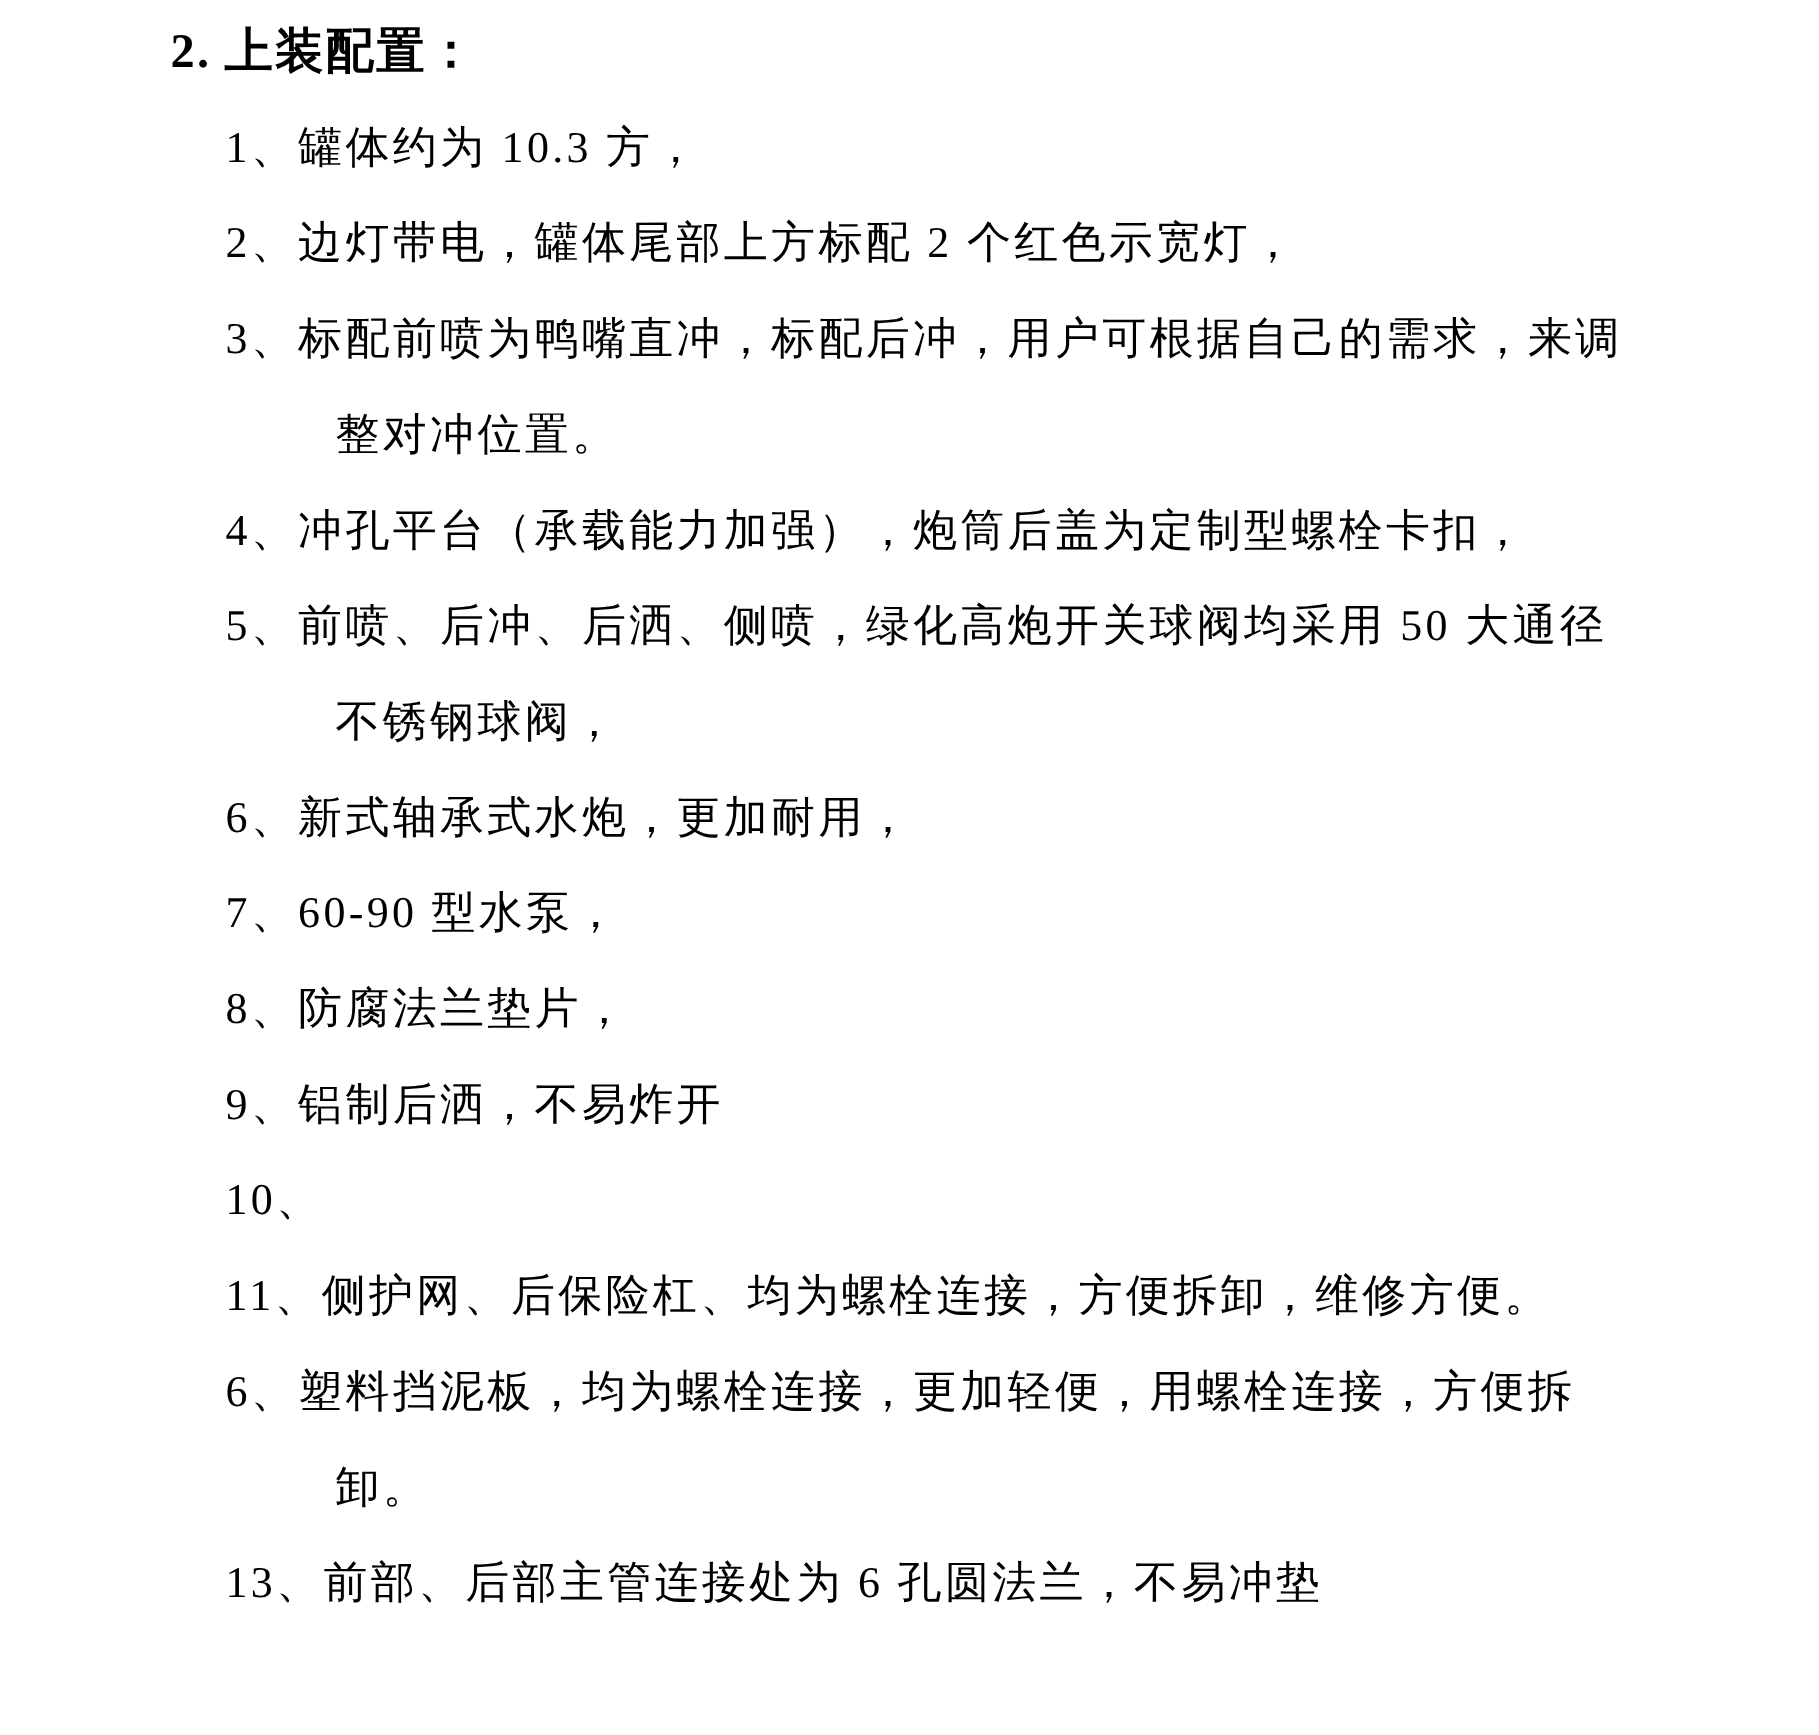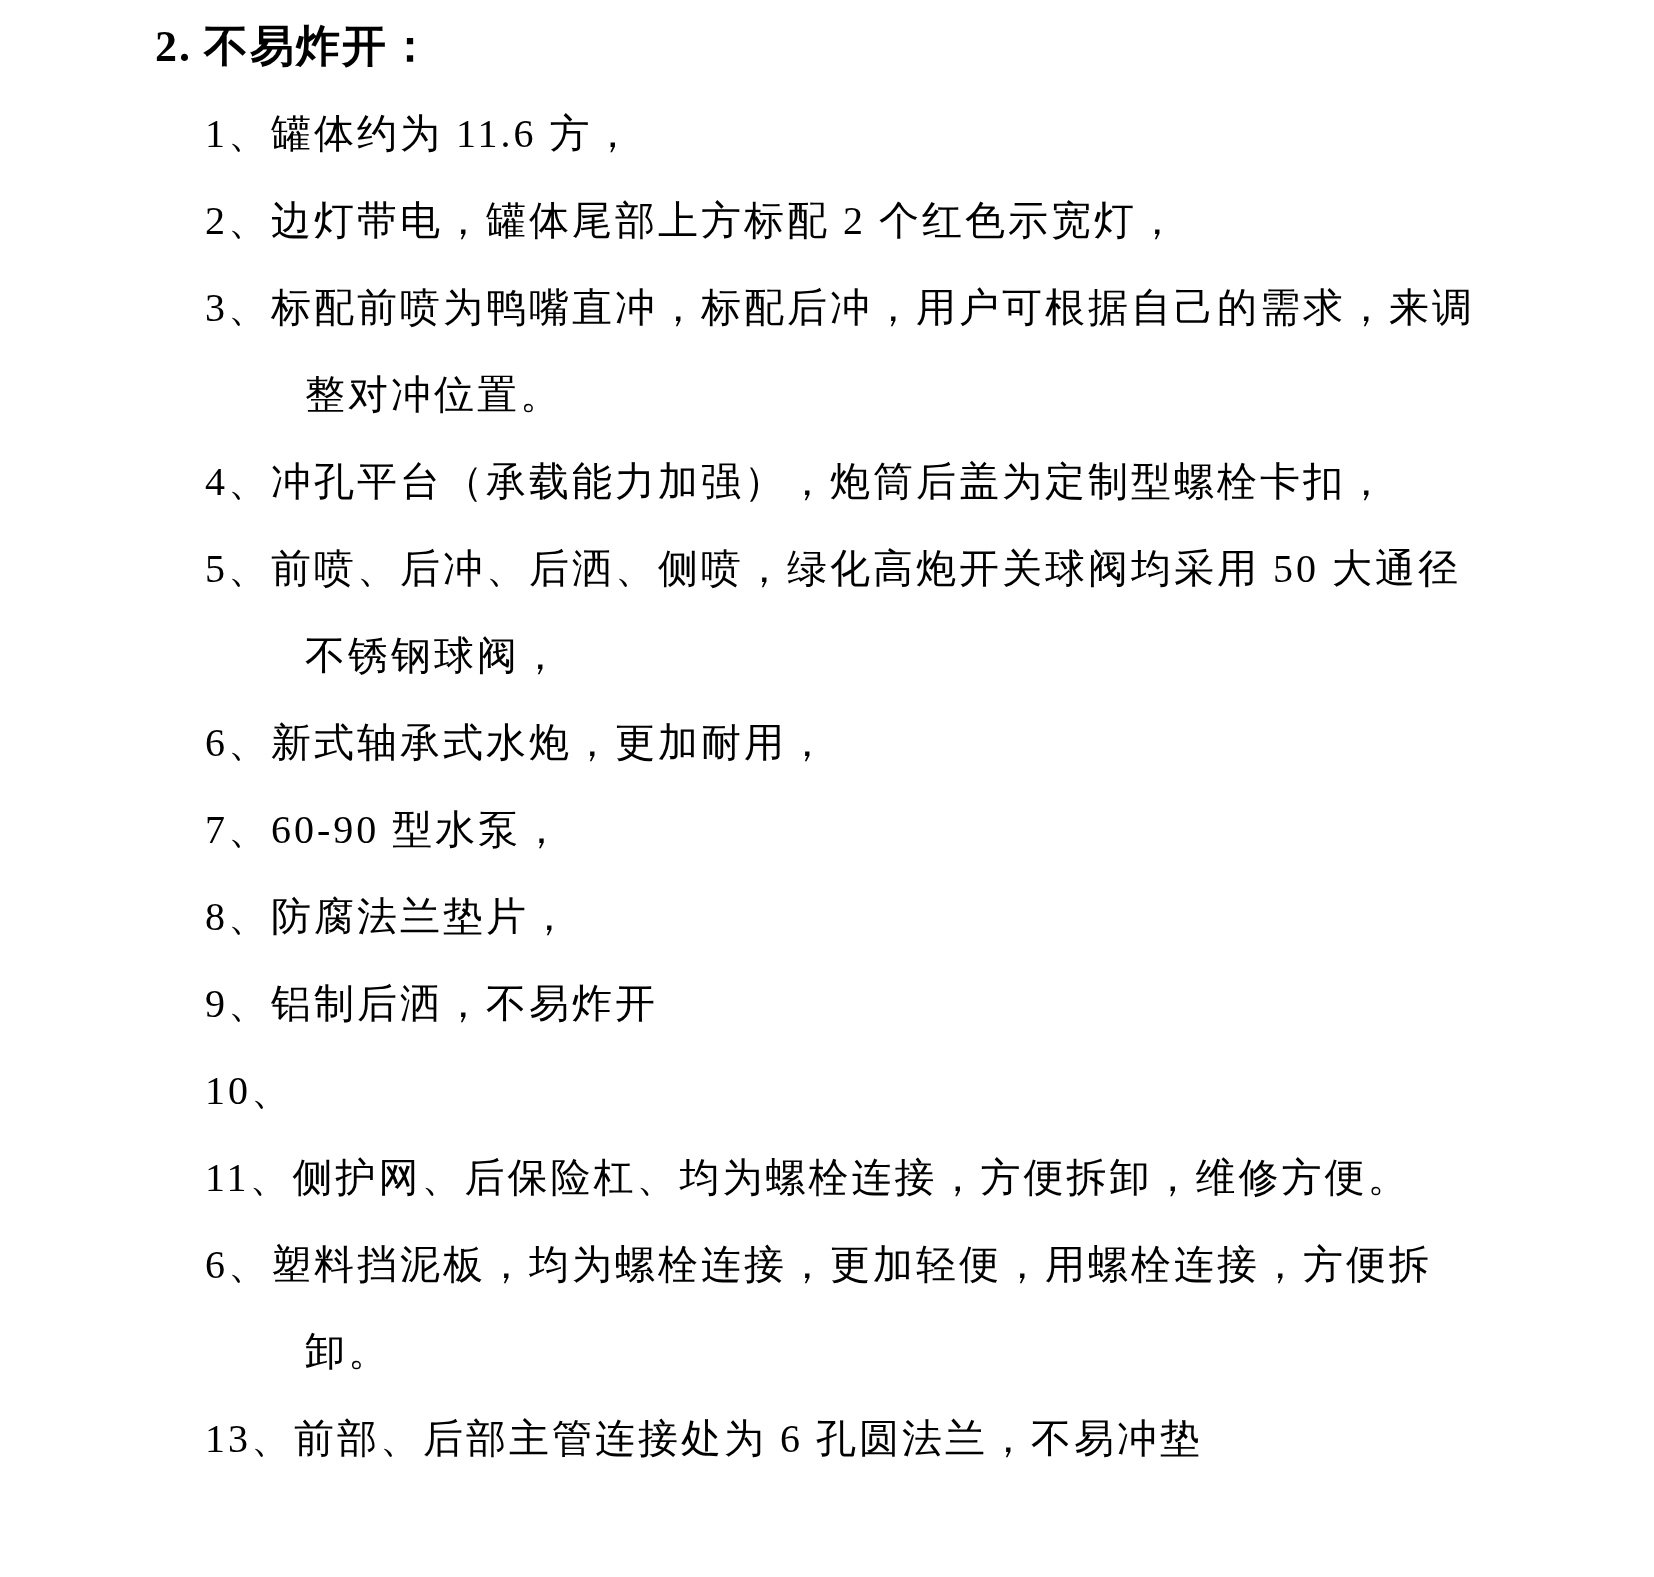--- a/index.html
+++ b/index.html
@@ -44,24 +44,24 @@
   .num {
     white-space: pre;
   }
 </style>
 </head>
 <body>
 
 <div class="page">
   <div class="line heading">
     <span class="hnum">2.</span>
-    <span class="htext">不易炸开：</span>
+    <span class="htext">上装配置：</span>
   </div>
   <div id="list">
-      <div class="line first"><span class="num">1、</span><span class="txt">罐体约为 11.6 方，</span></div>
+      <div class="line first"><span class="num">1、</span><span class="txt">罐体约为 10.3 方，</span></div>
       <div class="line first"><span class="num">2、</span><span class="txt">边灯带电，罐体尾部上方标配 2 个红色示宽灯，</span></div>
       <div class="line first"><span class="num">3、</span><span class="txt">标配前喷为鸭嘴直冲，标配后冲，用户可根据自己的需求，来调</span></div>
       <div class="line cont"><span class="txt">整对冲位置。</span></div>
       <div class="line first"><span class="num">4、</span><span class="txt">冲孔平台（承载能力加强），炮筒后盖为定制型螺栓卡扣，</span></div>
       <div class="line first"><span class="num">5、</span><span class="txt">前喷、后冲、后洒、侧喷，绿化高炮开关球阀均采用 50 大通径</span></div>
       <div class="line cont"><span class="txt">不锈钢球阀，</span></div>
       <div class="line first"><span class="num">6、</span><span class="txt">新式轴承式水炮，更加耐用，</span></div>
       <div class="line first"><span class="num">7、</span><span class="txt">60-90 型水泵，</span></div>
       <div class="line first"><span class="num">8、</span><span class="txt">防腐法兰垫片，</span></div>
       <div class="line first"><span class="num">9、</span><span class="txt">铝制后洒，不易炸开</span></div>

